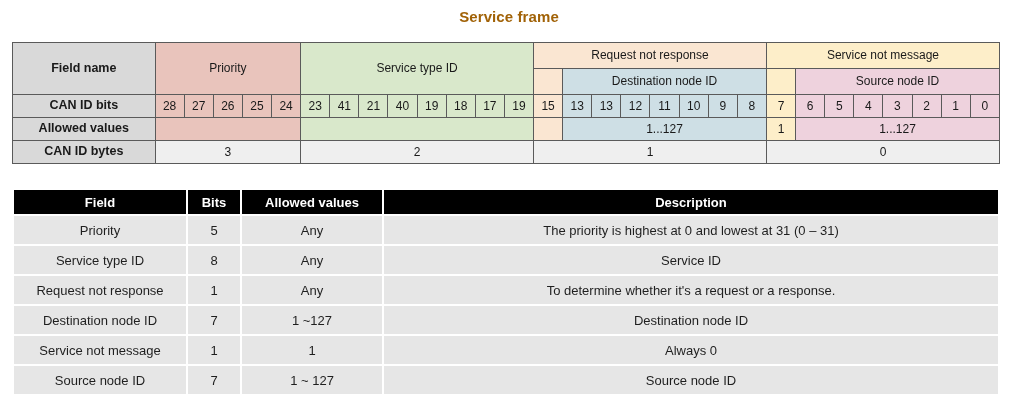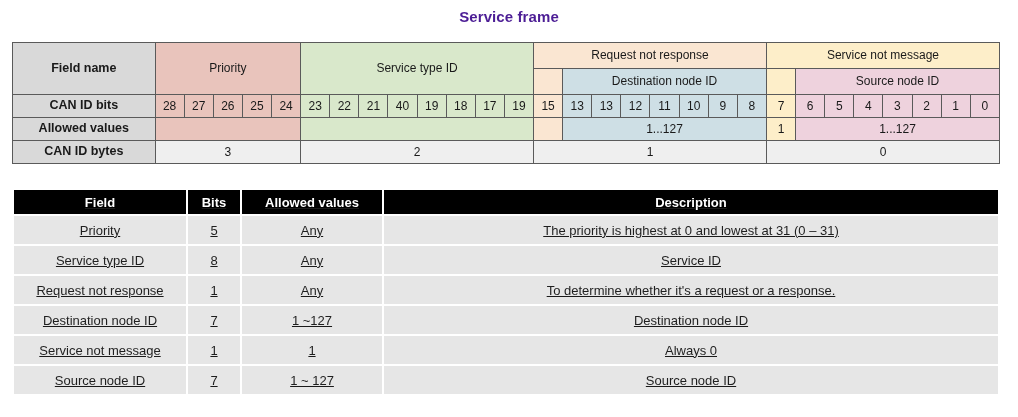--- a/index.html
+++ b/index.html
@@ -18,21 +18,21 @@
 
   
   #frame-title {
     position: absolute;
     top: 8px;
     left: 0;
     width: 1018px;
     text-align: center;
     font-size: 15px;
     font-weight: bold;
-    color: #4c1d95;
+    color: #a16207;
     letter-spacing: .1px;
   }
 
   
   #bit-table {
     position: absolute;
     left: 12px;
     top: 42px;
     width: 988px;
     border-collapse: collapse;
@@ -71,21 +71,20 @@
   
   #field-table {
     position: absolute;
     left: 12px;
     top: 188px;
     width: 988px;
     border-collapse: separate;
     border-spacing: 2px 2px;
     table-layout: fixed;
     font-size: 13px;
-    text-decoration: underline;
   }
   #field-table th {
     background: #000000;
     color: #ffffff;
     font-weight: bold;
     font-size: 13px;
     height: 24px;
     padding: 0;
     text-align: center;
     vertical-align: middle;
@@ -132,21 +131,21 @@
     </tr>
 
     <tr>
       <td class="rowhdr">CAN ID bits</td>
       <td class="bit c-prio">28</td>
       <td class="bit c-prio">27</td>
       <td class="bit c-prio">26</td>
       <td class="bit c-prio">25</td>
       <td class="bit c-prio">24</td>
       <td class="bit c-stype">23</td>
-      <td class="bit c-stype">22</td>
+      <td class="bit c-stype">41</td>
       <td class="bit c-stype">21</td>
       <td class="bit c-stype">40</td>
       <td class="bit c-stype">19</td>
       <td class="bit c-stype">18</td>
       <td class="bit c-stype">17</td>
       <td class="bit c-stype">19</td>
       <td class="bit c-rnr">15</td>
       <td class="bit c-dest">13</td>
       <td class="bit c-dest">13</td>
       <td class="bit c-dest">12</td>

